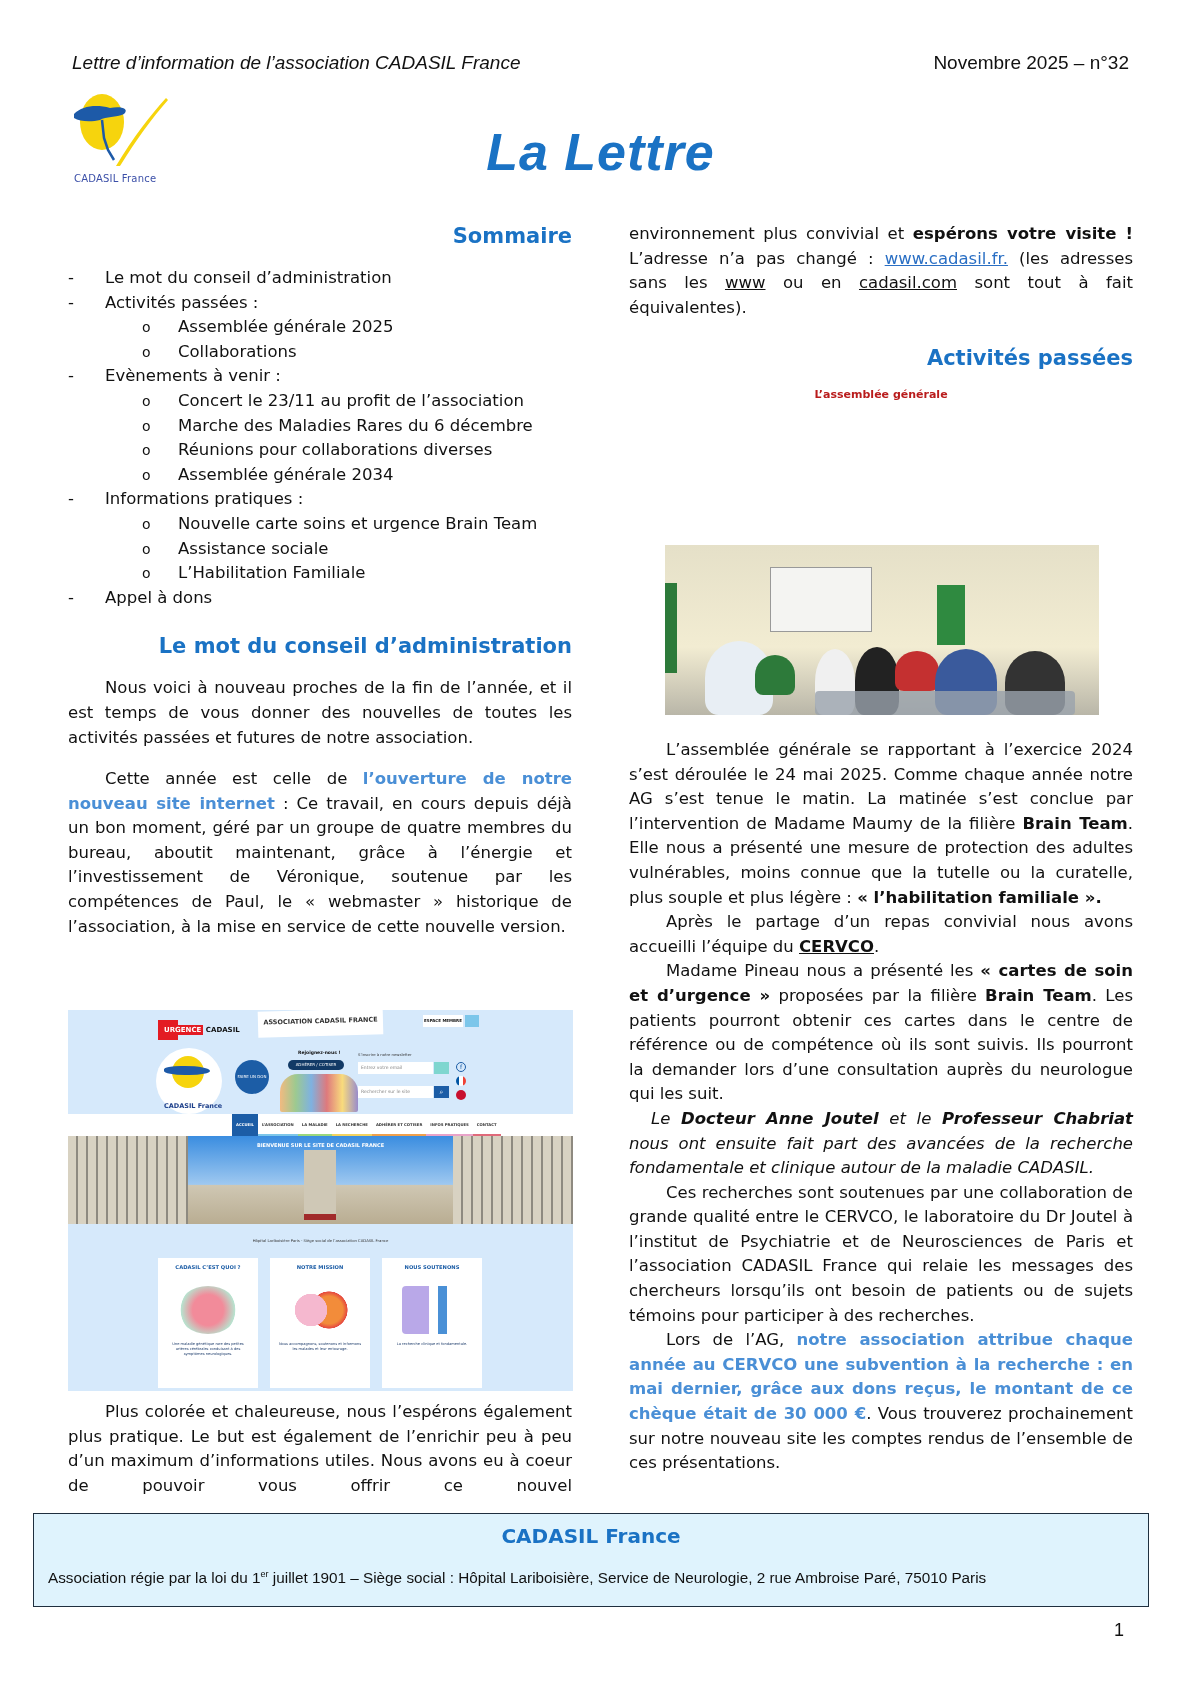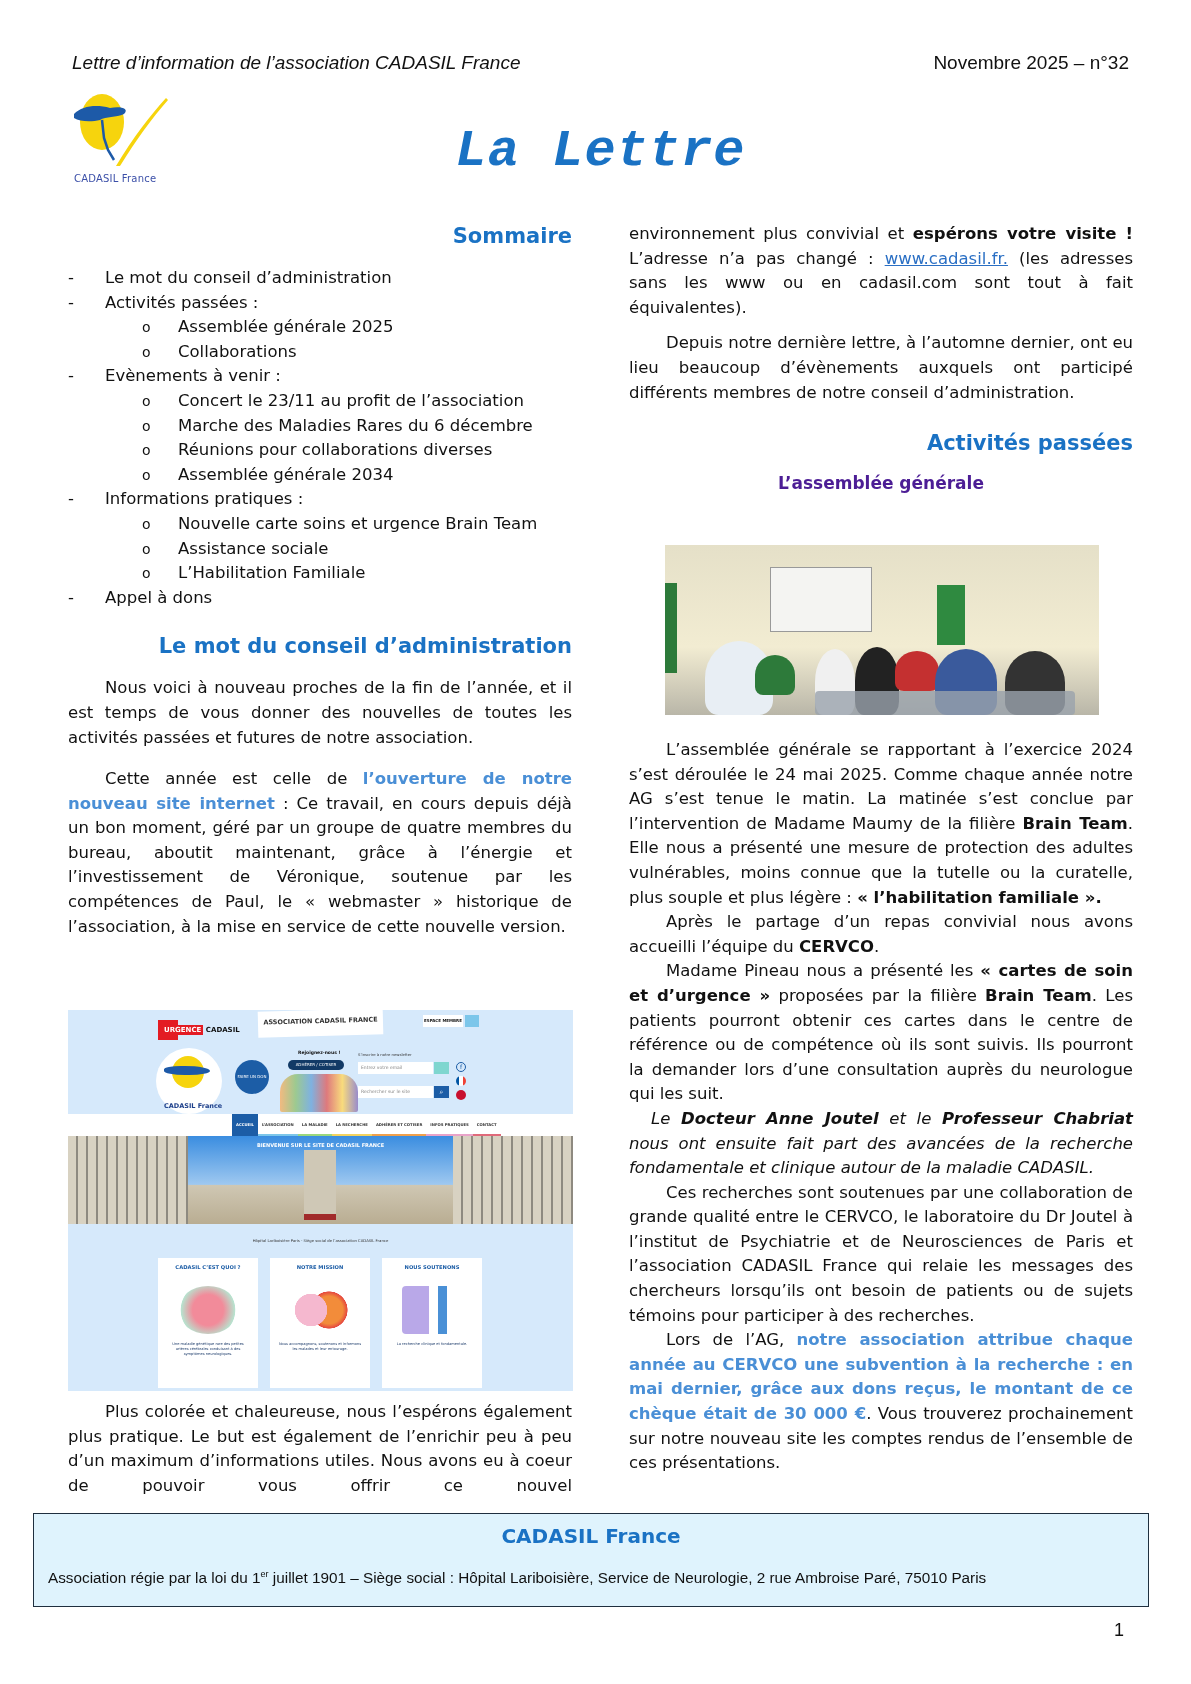--- a/index.html
+++ b/index.html
@@ -6,42 +6,42 @@
   html, body { width: 1191px; height: 1684px; background: #ffffff; overflow: hidden; }
   body { position: relative; font-family: "DejaVu Sans", sans-serif; color: #111; }
 
   .abs { position: absolute; }
   .hdr-left { left: 72px; top: 52px; font-family: "Liberation Sans", sans-serif; font-style: italic; font-size: 19px; color: #111; }
   .hdr-right { right: 62px; top: 52px; font-family: "Liberation Sans", sans-serif; font-size: 19px; color: #111; }
 
   .logo { left: 70px; top: 92px; width: 110px; height: 92px; }
   .logo-text { position: absolute; left: 4px; bottom: 0; font-family: "DejaVu Sans", sans-serif; font-size: 10px; color: #3b4fa8; letter-spacing: 0.2px; }
 
-  .title { left: 0; width: 1191px; top: 122px; text-align: center; padding-left: 10px; font-family: Liberation Mono, monospace; font-style: italic; font-weight: bold; font-size: 52px; color: #1a72c4; letter-spacing: 1px; }
+  .title { left: 0; width: 1191px; top: 122px; text-align: center; padding-left: 10px; font-family: Liberation Sans, sans-serif; font-style: italic; font-weight: bold; font-size: 52px; color: #1a72c4; letter-spacing: 1px; }
 
   .col-left { left: 68px; top: 224px; width: 504px; }
   .col-right { left: 629px; top: 222px; width: 504px; }
 
   .h-sec { font-family: "DejaVu Sans", sans-serif; font-weight: bold; color: #1a72c4; text-align: right; font-size: 21px; }
-  .h-sub { font-family: "DejaVu Sans", sans-serif; font-weight: bold; color: #4c1d95; text-align: center; font-size: 17px; }
+  .h-sub { font-family: "DejaVu Sans", sans-serif; font-weight: bold; color: #b91c1c; text-align: center; font-size: 11px; }
 
   .toc { margin-top: 18px; font-size: 16.5px; line-height: 24.6px; list-style: none; }
   .toc li { position: relative; }
   .toc .l1 { padding-left: 37px; }
   .toc .l1::before { content: "-"; position: absolute; left: 0; }
   .toc .l2 { padding-left: 110px; }
   .toc .l2::before { content: "o"; position: absolute; left: 74px; font-size: 14px; }
 
   p.body { font-size: 16.5px; line-height: 24.6px; text-align: justify; text-indent: 37px; }
   p.body.noind { text-indent: 0; }
   p.body.ind2 { text-indent: 22px; font-style: italic; }
   .blue { color: #4a8fd6; font-weight: bold; }
   b { font-weight: bold; }
   .link { color: #2a6fc4; text-decoration: underline; }
-  .u { }
+  .u { text-decoration: underline; }
 
   
   .site { left: 68px; top: 1010px; width: 505px; height: 381px; background: #d6e9fb; overflow: hidden; }
   .site-assoc { position: absolute; left: 190px; top: 0; width: 125px; height: 26px; background: #fff; transform: rotate(-1.5deg); font-size: 6.5px; font-weight: bold; color: #333; text-align: center; line-height: 22px; }
   .site-urgence { position: absolute; left: 90px; top: 10px; font-size: 7px; font-weight: bold; }
   .site-urgence .cross { display: inline-block; width: 20px; height: 20px; background: #e31b23; position: relative; vertical-align: middle; }
   .site-urgence .lbl { background: #e31b23; color: #fff; padding: 1px 2px; margin-left: -16px; position: relative; }
   .site-member { position: absolute; left: 355px; top: 5px; width: 40px; height: 12px; background: #fff; font-size: 4px; line-height: 12px; text-align: center; font-weight: bold; }
   .site-lock { position: absolute; left: 397px; top: 5px; width: 14px; height: 12px; background: #7cc6ea; }
   .site-logo-circle { position: absolute; left: 88px; top: 38px; width: 66px; height: 66px; border-radius: 50%; background: #fff; }
@@ -188,21 +188,20 @@
   </div>
 </div>
 
 <div class="abs" style="left:68px; top:1400px; width:504px;">
   <p class="body" style="text-align-last: justify;">Plus colorée et chaleureuse, nous l’espérons également plus pratique. Le but est également de l’enrichir peu à peu d’un maximum d’informations utiles. Nous avons eu à coeur de pouvoir vous offrir ce nouvel</p>
 </div>
 
 <div class="abs col-right">
   <p class="body noind"><span>environnement plus convivial et </span><b>espérons votre visite !</b><span> L’adresse n’a pas changé : </span><a class="link">www.cadasil.fr.</a><span> (les adresses sans les </span><span class="u">www</span><span> ou en </span><span class="u">cadasil.com</span><span> sont tout à fait équivalentes).</span></p>
 
-  <p class="body" style="margin-top:11px;">Depuis notre dernière lettre, à l’automne dernier, ont eu lieu beaucoup d’évènements auxquels ont participé différents membres de notre conseil d’administration.</p>
 
   <div class="h-sec" style="margin-top:26px;">Activités passées</div>
   <div class="h-sub" style="margin-top:18px;">L’assemblée générale</div>
 </div>
 
 <div class="abs photo">
   <div class="ph-wall"></div>
   <div class="ph-screen"></div>
   <div class="ph-green1"></div>
   <div class="ph-green2"></div>

